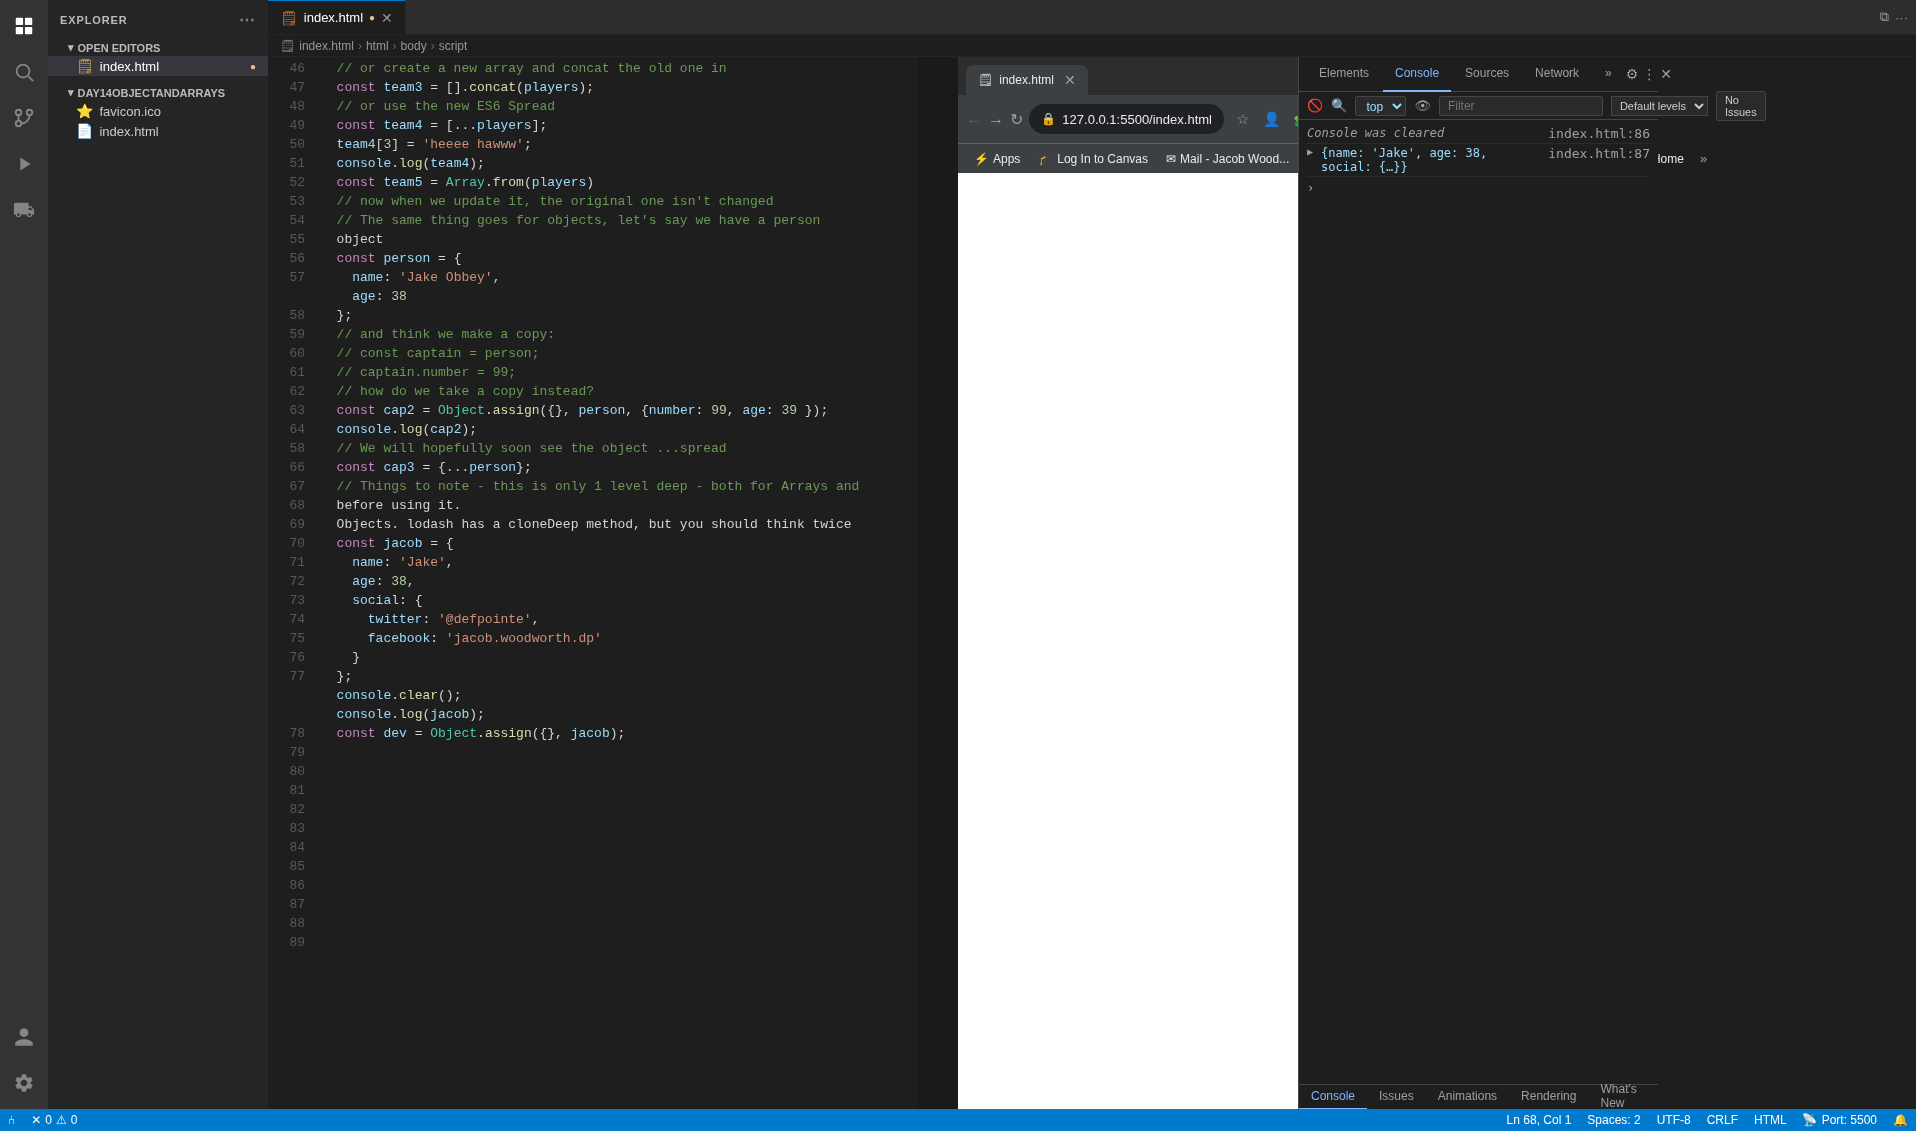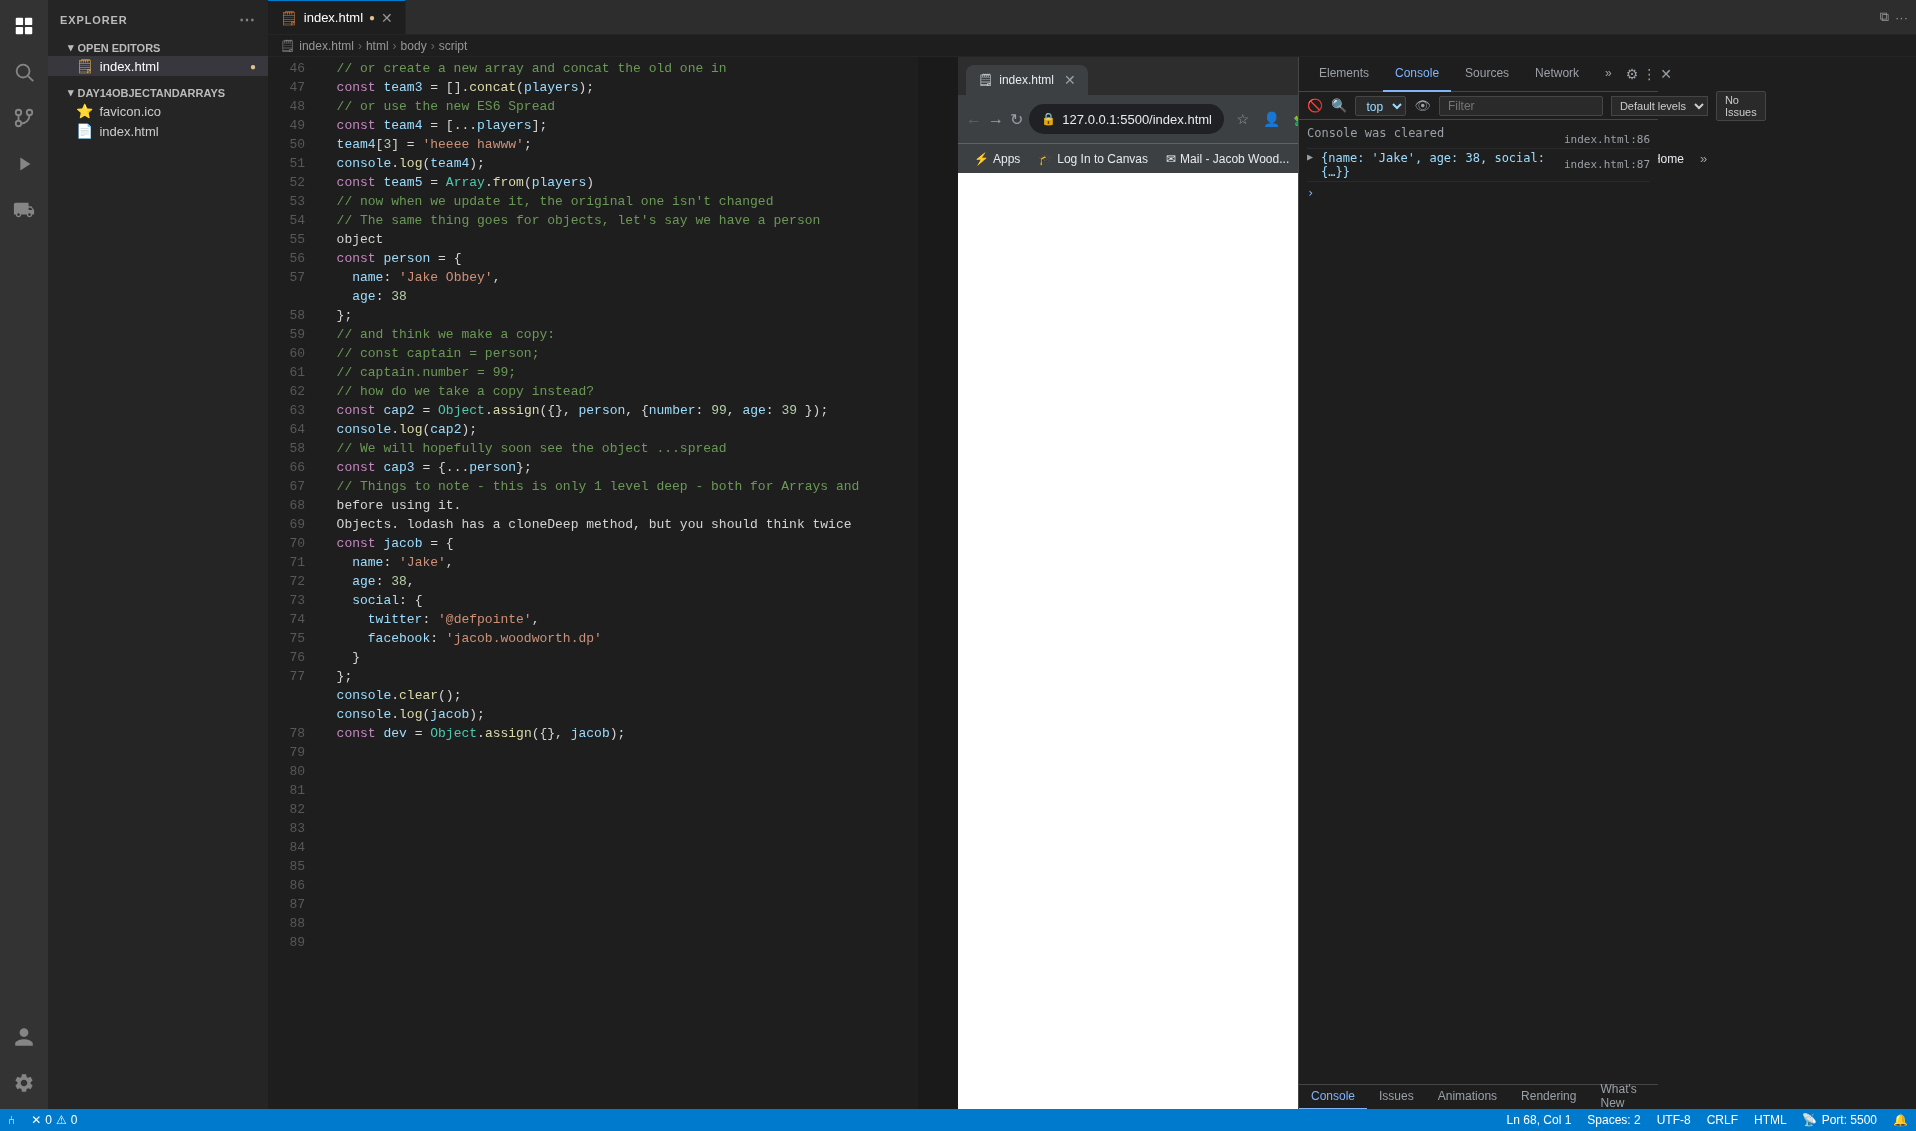--- a/index.html
+++ b/index.html
@@ -105,22 +105,22 @@
     .console-btn { width: 22px; height: 22px; display: flex; align-items: center; justify-content: center; color: #9aa0a6; cursor: pointer; border-radius: 3px; font-size: 13px; }
     .console-search { background: #2a2a2a; border: 1px solid #454545; color: #ccc; padding: 2px 8px; font-size: 12px; width: 164px; height: 20px; border-radius: 2px; }
     .console-filter-select { background: #2a2a2a; border: 1px solid #454545; color: #ccc; padding: 2px 4px; font-size: 11px; height: 20px; border-radius: 0; }
     .console-top-select { background: #2a2a2a; border: 1px solid #454545; color: #9cdcfe; padding: 2px 6px; font-size: 12px; height: 20px; border-radius: 2px; cursor: pointer; }
     .no-issues { background: #2a2a2a; border: 1px solid #454545; color: #ccc; padding: 2px 8px; font-size: 11px; border-radius: 2px; }
 
     
     .console-content { flex: 1; overflow-y: auto; padding: 4px 8px; font-family: 'Consolas', monospace; font-size: 12px; background: #1e1e1e; }
     .console-line { padding: 2px 0; border-bottom: 1px solid #2a2a2a; display: flex; align-items: flex-start; gap: 8px; }
     .console-line .console-text { flex: 1; }
-    .console-line .console-source { color: #9aa0a6; margin-left: auto; white-space: nowrap; cursor: pointer; font-size: 11px; margin-top: 7px; }
-    .console-cleared { color: #9aa0a6; }
+    .console-line .console-source { color: #9aa0a6; margin-left: auto; white-space: nowrap; cursor: pointer; font-size: 13px; }
+    .console-cleared { color: #9aa0a6; font-style: italic; }
     .console-obj { color: #9cdcfe; cursor: pointer; }
     .console-prompt { display: flex; align-items: center; gap: 4px; padding-top: 4px; color: #80b4fb; }
     .console-input { background: transparent; border: none; outline: none; color: #fff; font-family: 'Consolas', monospace; font-size: 12px; flex: 1; }
     .expand-arrow { color: #9aa0a6; font-size: 10px; }
 
     
     .devtools-bottom { height: 25px; background: #1e1e1e; border-top: 1px solid #454545; display: flex; align-items: center; flex-shrink: 0; }
     .dt-bottom-tab { padding: 0 12px; height: 25px; display: flex; align-items: center; color: #9aa0a6; cursor: pointer; font-size: 12px; border-bottom: 2px solid transparent; }
     .dt-bottom-tab.active { color: #80b4fb; border-bottom: 2px solid #80b4fb; }
 

